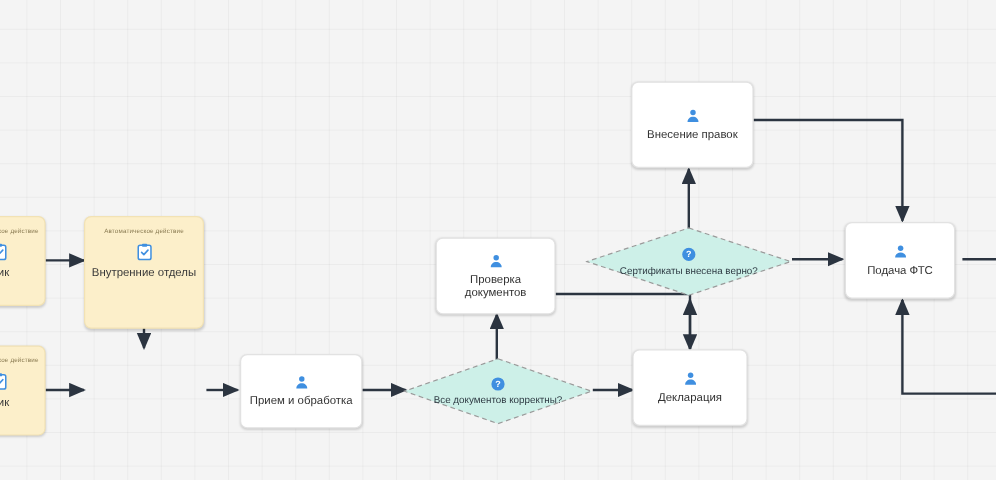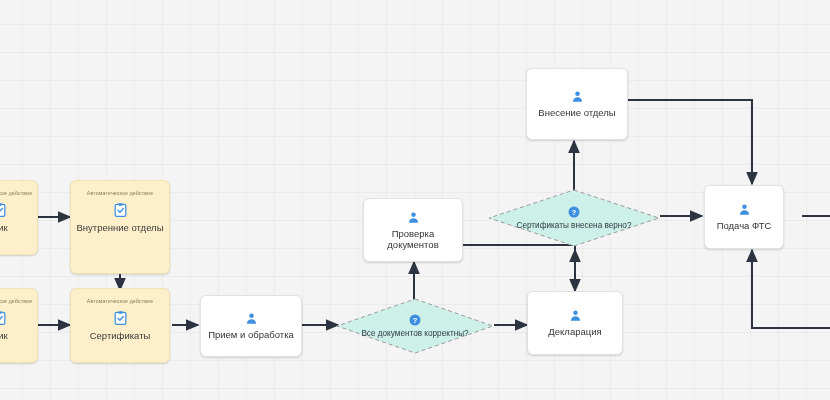--- a/index.html
+++ b/index.html
@@ -130,29 +130,20 @@
   <div class="node rect auto clip-left" style="left:-40px;top:288px;width:78px;height:75px;">
     <div class="auto-head">Автоматическое действие</div>
     <svg class="ico-clip" viewBox="0 0 24 24">
       <rect x="3.5" y="3" width="17" height="19" rx="2.5" fill="#fff" stroke="#3f8fe0" stroke-width="2"></rect>
       <rect x="8.5" y="1" width="7" height="4" rx="1.2" fill="#3f8fe0"></rect>
       <path d="M8 12.5 l3 3 l5.5 -6" fill="none" stroke="#3f8fe0" stroke-width="2.2" stroke-linecap="round" stroke-linejoin="round"></path>
     </svg>
     <div class="node-label">щик</div>
   </div>
 
-  <div class="node rect auto" style="left:70px;top:288px;width:100px;height:75px;">
-    <div class="auto-head">Автоматическое действие</div>
-    <svg class="ico-clip" viewBox="0 0 24 24">
-      <rect x="3.5" y="3" width="17" height="19" rx="2.5" fill="#fff" stroke="#3f8fe0" stroke-width="2"></rect>
-      <rect x="8.5" y="1" width="7" height="4" rx="1.2" fill="#3f8fe0"></rect>
-      <path d="M8 12.5 l3 3 l5.5 -6" fill="none" stroke="#3f8fe0" stroke-width="2.2" stroke-linecap="round" stroke-linejoin="round"></path>
-    </svg>
-    <div class="node-label">Сертификаты</div>
-  </div>
 
   <div class="node rect user" style="left:200px;top:295px;width:102px;height:62px;">
     <svg class="ico-person" viewBox="0 0 24 24">
       <circle cx="12" cy="7" r="4.2" fill="#3f8fe0"></circle>
       <path d="M3.6 21.5 c0 -5 3.8 -8 8.4 -8 s8.4 3 8.4 8 z" fill="#3f8fe0"></path>
     </svg>
     <div class="node-label">Прием и обработка</div>
   </div>
 
   <div class="diamond" style="left:336px;top:298px;width:158px;height:56px;">
@@ -195,24 +186,24 @@
       </svg>
       <div class="dlabel">Сертификаты внесена верно?</div>
     </div>
   </div>
 
   <div class="node rect user" style="left:526px;top:68px;width:102px;height:72px;">
     <svg class="ico-person" viewBox="0 0 24 24">
       <circle cx="12" cy="7" r="4.2" fill="#3f8fe0"></circle>
       <path d="M3.6 21.5 c0 -5 3.8 -8 8.4 -8 s8.4 3 8.4 8 z" fill="#3f8fe0"></path>
     </svg>
-    <div class="node-label">Внесение отделы</div>
-  </div>
-
-  <div class="node rect user" style="left:704px;top:185px;width:80px;height:64px;">
+    <div class="node-label">Внесение правок</div>
+  </div>
+
+  <div class="node rect user" style="left:704px;top:185px;width:92px;height:64px;">
     <svg class="ico-person" viewBox="0 0 24 24">
       <circle cx="12" cy="7" r="4.2" fill="#3f8fe0"></circle>
       <path d="M3.6 21.5 c0 -5 3.8 -8 8.4 -8 s8.4 3 8.4 8 z" fill="#3f8fe0"></path>
     </svg>
     <div class="node-label">Подача ФТС</div>
   </div>
 
 </div>
 
 </body></html>

